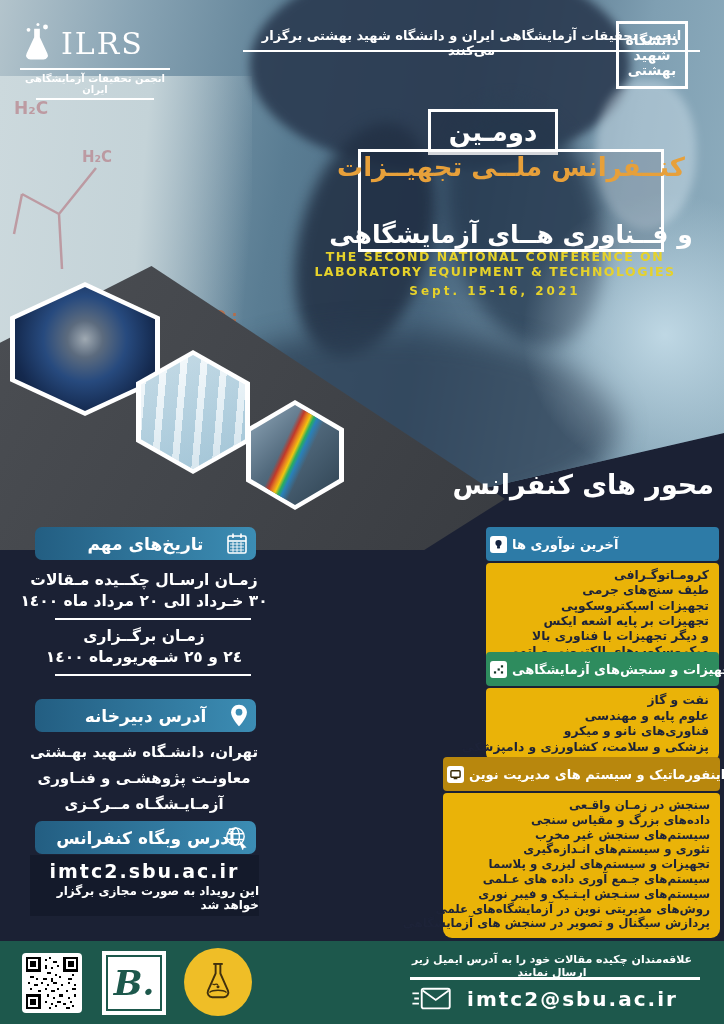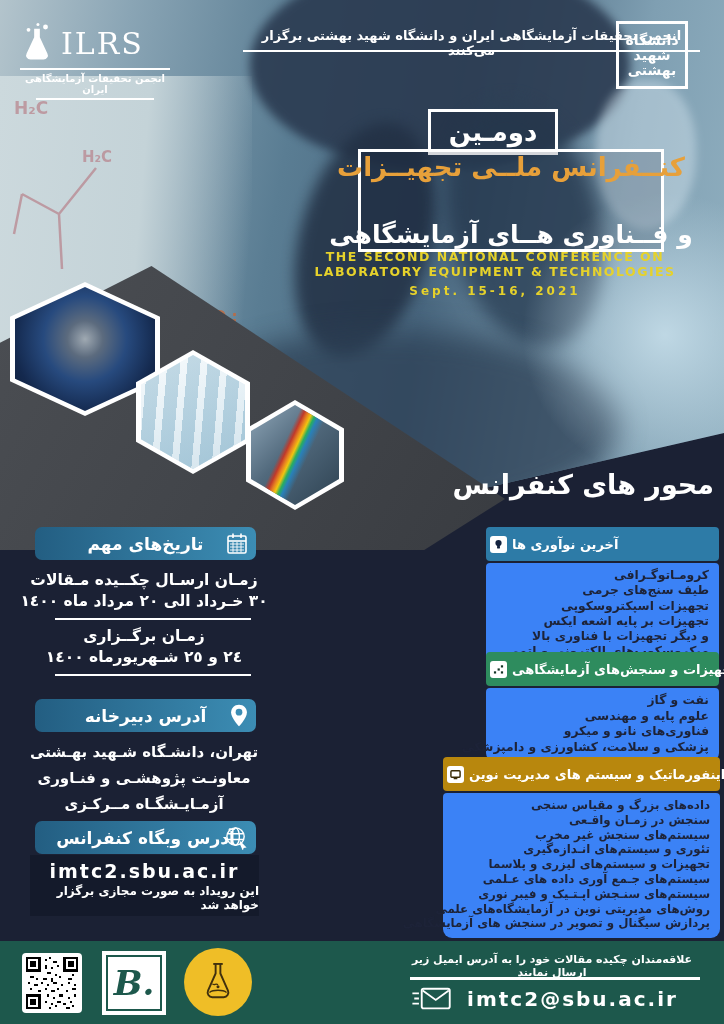--- a/index.html
+++ b/index.html
@@ -66,21 +66,21 @@
 
   
   .topics-head{position:absolute;left:430px;top:469px;width:284px;text-align:right;color:#fff;
                font-size:27px;font-weight:bold;direction:rtl;}
   .tbox{position:absolute;}
   .tbox-head{display:flex;align-items:center;gap:5px;height:22px;border-radius:4px;padding:6px 4px;
              color:#fff;font-weight:bold;font-size:13px;}
   .tbox-head span{direction:rtl;white-space:nowrap;}
   .thico{width:17px;height:17px;background:#fff;border-radius:3px;display:flex;align-items:center;
          justify-content:center;flex:0 0 auto;}
-  .tbox-body{margin-top:2px;background:#3b82f6;border-radius:4px 4px 9px 9px;color:#1d2338;
+  .tbox-body{margin-top:2px;background:#eab308;border-radius:4px 4px 9px 9px;color:#1d2338;
              font-weight:bold;text-align:right;padding:5px 10px 7px;direction:rtl;}
   .tbox1{left:486px;top:527px;width:233px;}
   .tbox1 .tbox-head{background:#2d7ba7;}
   .tbox1 .titem{font-size:12.3px;line-height:15.3px;}
   .tbox2{left:486px;top:652px;width:233px;}
   .tbox2 .tbox-head{background:#2e8c5e;}
   .tbox2 .titem{font-size:12.3px;line-height:15.5px;}
   .tbox3{left:443px;top:757px;width:277px;}
   .tbox3 .tbox-head{background:#b8870d;}
   .tbox3 .titem{font-size:11.8px;line-height:14.8px;}
@@ -234,22 +234,22 @@
     <div class="tbox-head">
       <div class="thico">
         <svg width="11" height="11" viewBox="0 0 12 12">
             <rect x="1" y="2" width="10" height="7" rx="1" fill="none" stroke="#3a2c07" stroke-width="1.6"></rect>
             <rect x="4" y="9.6" width="4" height="1.6" fill="#3a2c07"></rect>
           </svg>
       </div>
       <span>اینفورماتیک و سیستم های مدیریت نوین</span>
     </div>
     <div class="tbox-body">
+        <div class="titem">سنجش در زمـان واقـعی</div>
         <div class="titem">داده‌های بزرگ و مقیاس سنجی</div>
-        <div class="titem">سنجش در زمـان واقـعی</div>
         <div class="titem">سیستم‌های سنجش غیر مخرب</div>
         <div class="titem">تئوری و سیستم‌های انـدازه‌گیری</div>
         <div class="titem">تجهیزات و سیستم‌های لیزری و پلاسما</div>
         <div class="titem">سیستم‌های جـمع آوری داده های عـلمی</div>
         <div class="titem">سیستم‌های سنـجش اپـتـیک و فیبر نوری</div>
         <div class="titem">روش‌های مدیریتی نوین در آزمایشگاه‌های علمی</div>
         <div class="titem">پردازش سیگنال و تصویر در سنجش های آزمایشگاهی</div>
       </div>
   </div>
 

